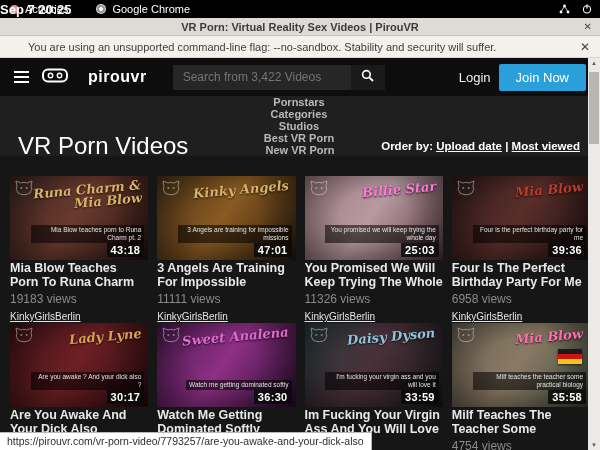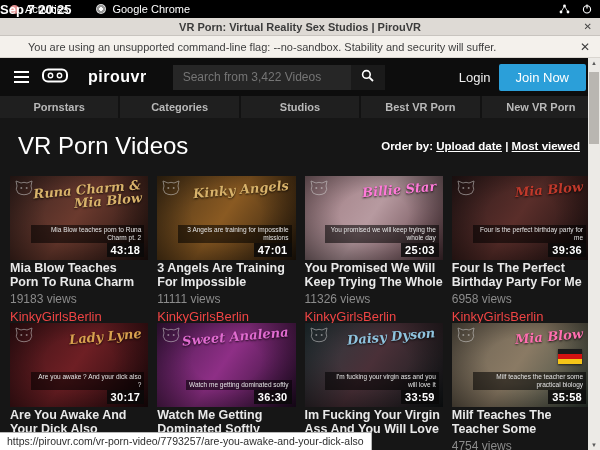--- a/index.html
+++ b/index.html
@@ -38,21 +38,21 @@
   .brand { display:flex; align-items:center; gap:20px; cursor:pointer; }
   .brand-text { color:#fff; font-size:16px; font-weight:bold; letter-spacing:.5px; }
   .searchwrap { display:flex; margin-left:26px; }
   .searchwrap input { width:178px; height:25px; background:#262626; border:none; color:#9a9a9a;
                       font-size:12px; padding:0 10px; font-family:"Liberation Sans",sans-serif; outline:none; }
   .searchbtn { width:34px; height:25px; background:#1a1a1a; border:none; display:flex;
                align-items:center; justify-content:center; cursor:pointer; }
   .login { margin-left:auto; color:#eee; font-size:13px; margin-right:8px; cursor:pointer; }
   .joinbtn { color:#fff; font-size:13px; padding:6px 17px; border:none; border-radius:2px; cursor:pointer; }
 
-  .mainnav { height:22px; display:flex; background:#121212; }
+  .mainnav { height:22px; display:flex; background:#121212;flex-direction:column; }
   .mainnav .navitem { flex:1; background:#1f1f1f; border-right:2px solid #121212; color:#b9b9b9;
                       font-size:11px; font-weight:bold; display:flex; align-items:center; justify-content:center; cursor:pointer; }
   .mainnav .navitem:last-child { border-right:none; }
 
   .headrow { display:flex; justify-content:space-between; align-items:center; padding:12px 20px 0 18px; height:44px; }
   .pagetitle { color:#fff; font-size:24px; font-weight:400; }
   .orderby { color:#fff; font-size:11.5px; font-weight:bold; }
   .orderby a { color:#fff; text-decoration:underline; cursor:pointer; }
 
   .grid { margin:14px 10px 0 10px; display:grid; grid-template-columns:repeat(4,1fr); column-gap:9px; row-gap:0; }
@@ -67,21 +67,21 @@
          color:#e3e3e3; background:rgba(0,0,0,.55); padding:1px 3px; line-height:8px; }
   .dur { position:absolute; right:4px; bottom:3px; background:rgba(8,8,8,.82); color:#fff;
          font-size:11px; font-weight:bold; padding:1px 4px; letter-spacing:.3px; }
   .flag { position:absolute; top:26px; right:8px; width:24px; height:15px; display:none;
           box-shadow:0 1px 2px rgba(0,0,0,.6); }
   .flag i { display:block; height:5px; }
   .flag i:nth-child(1){background:#1a1a1a;} .flag i:nth-child(2){background:#d21111;} .flag i:nth-child(3){background:#f5c518;}
   .vtitle { margin-top:2px; color:#e9e9e9; font-size:12.5px; font-weight:bold; line-height:13.5px;
             height:27px; overflow:hidden; cursor:pointer; }
   .views { margin-top:4px; color:#8b8b8b; font-size:12px; line-height:12px; }
-  .studio { margin-top:5px; color:#ef4444; font-size:13px; line-height:13px; cursor:pointer; }
+  .studio { margin-top:5px; color:#e5e5e5; font-size:10px; line-height:13px; cursor:pointer;text-decoration:underline; }
 
   
   .scrollbar { position:absolute; top:0; right:0; width:12px; height:392px; background:#eceae6; z-index:5; }
   .sb-arrow { position:absolute; left:0; width:12px; text-align:center; font-size:6px; color:#5a5a5a; }
   .sb-thumb { position:absolute; top:14px; left:1px; width:10px; height:72px; background:#b9b6b1; }
 
   
   .statusbar { position:absolute; left:0; bottom:0; background:#fff; border:1px solid #b7b7b7;
                border-left:none; border-bottom:none; padding:2px 7px 3px 7px; font-size:10.5px;
                color:#2d2d2d; z-index:20; white-space:nowrap; }
@@ -109,21 +109,21 @@
     <span>
       <svg width="10" height="10" viewBox="0 0 10 10">
           <circle cx="5" cy="5.4" r="3.6" fill="none" stroke="#fff" stroke-width="1.1"></circle>
           <path d="M5 0.6V4.4" stroke="#fff" stroke-width="1.2"></path>
         </svg>
     </span>
   </div>
 </div>
 
 <div class="titlebar">
-  <span class="wt">VR Porn: Virtual Reality Sex Studios | PirouVR</span>
+  <span class="wt">VR Porn: Virtual Reality Sex Videos | PirouVR</span>
   <span class="tb-close">✕</span>
 </div>
 
 <div class="warnbar">
   <span class="wmsg">You are using an unsupported command-line flag: --no-sandbox. Stability and security will suffer.</span>
   <span class="warn-close">✕</span>
 </div>
 
 <div class="viewport">
 

